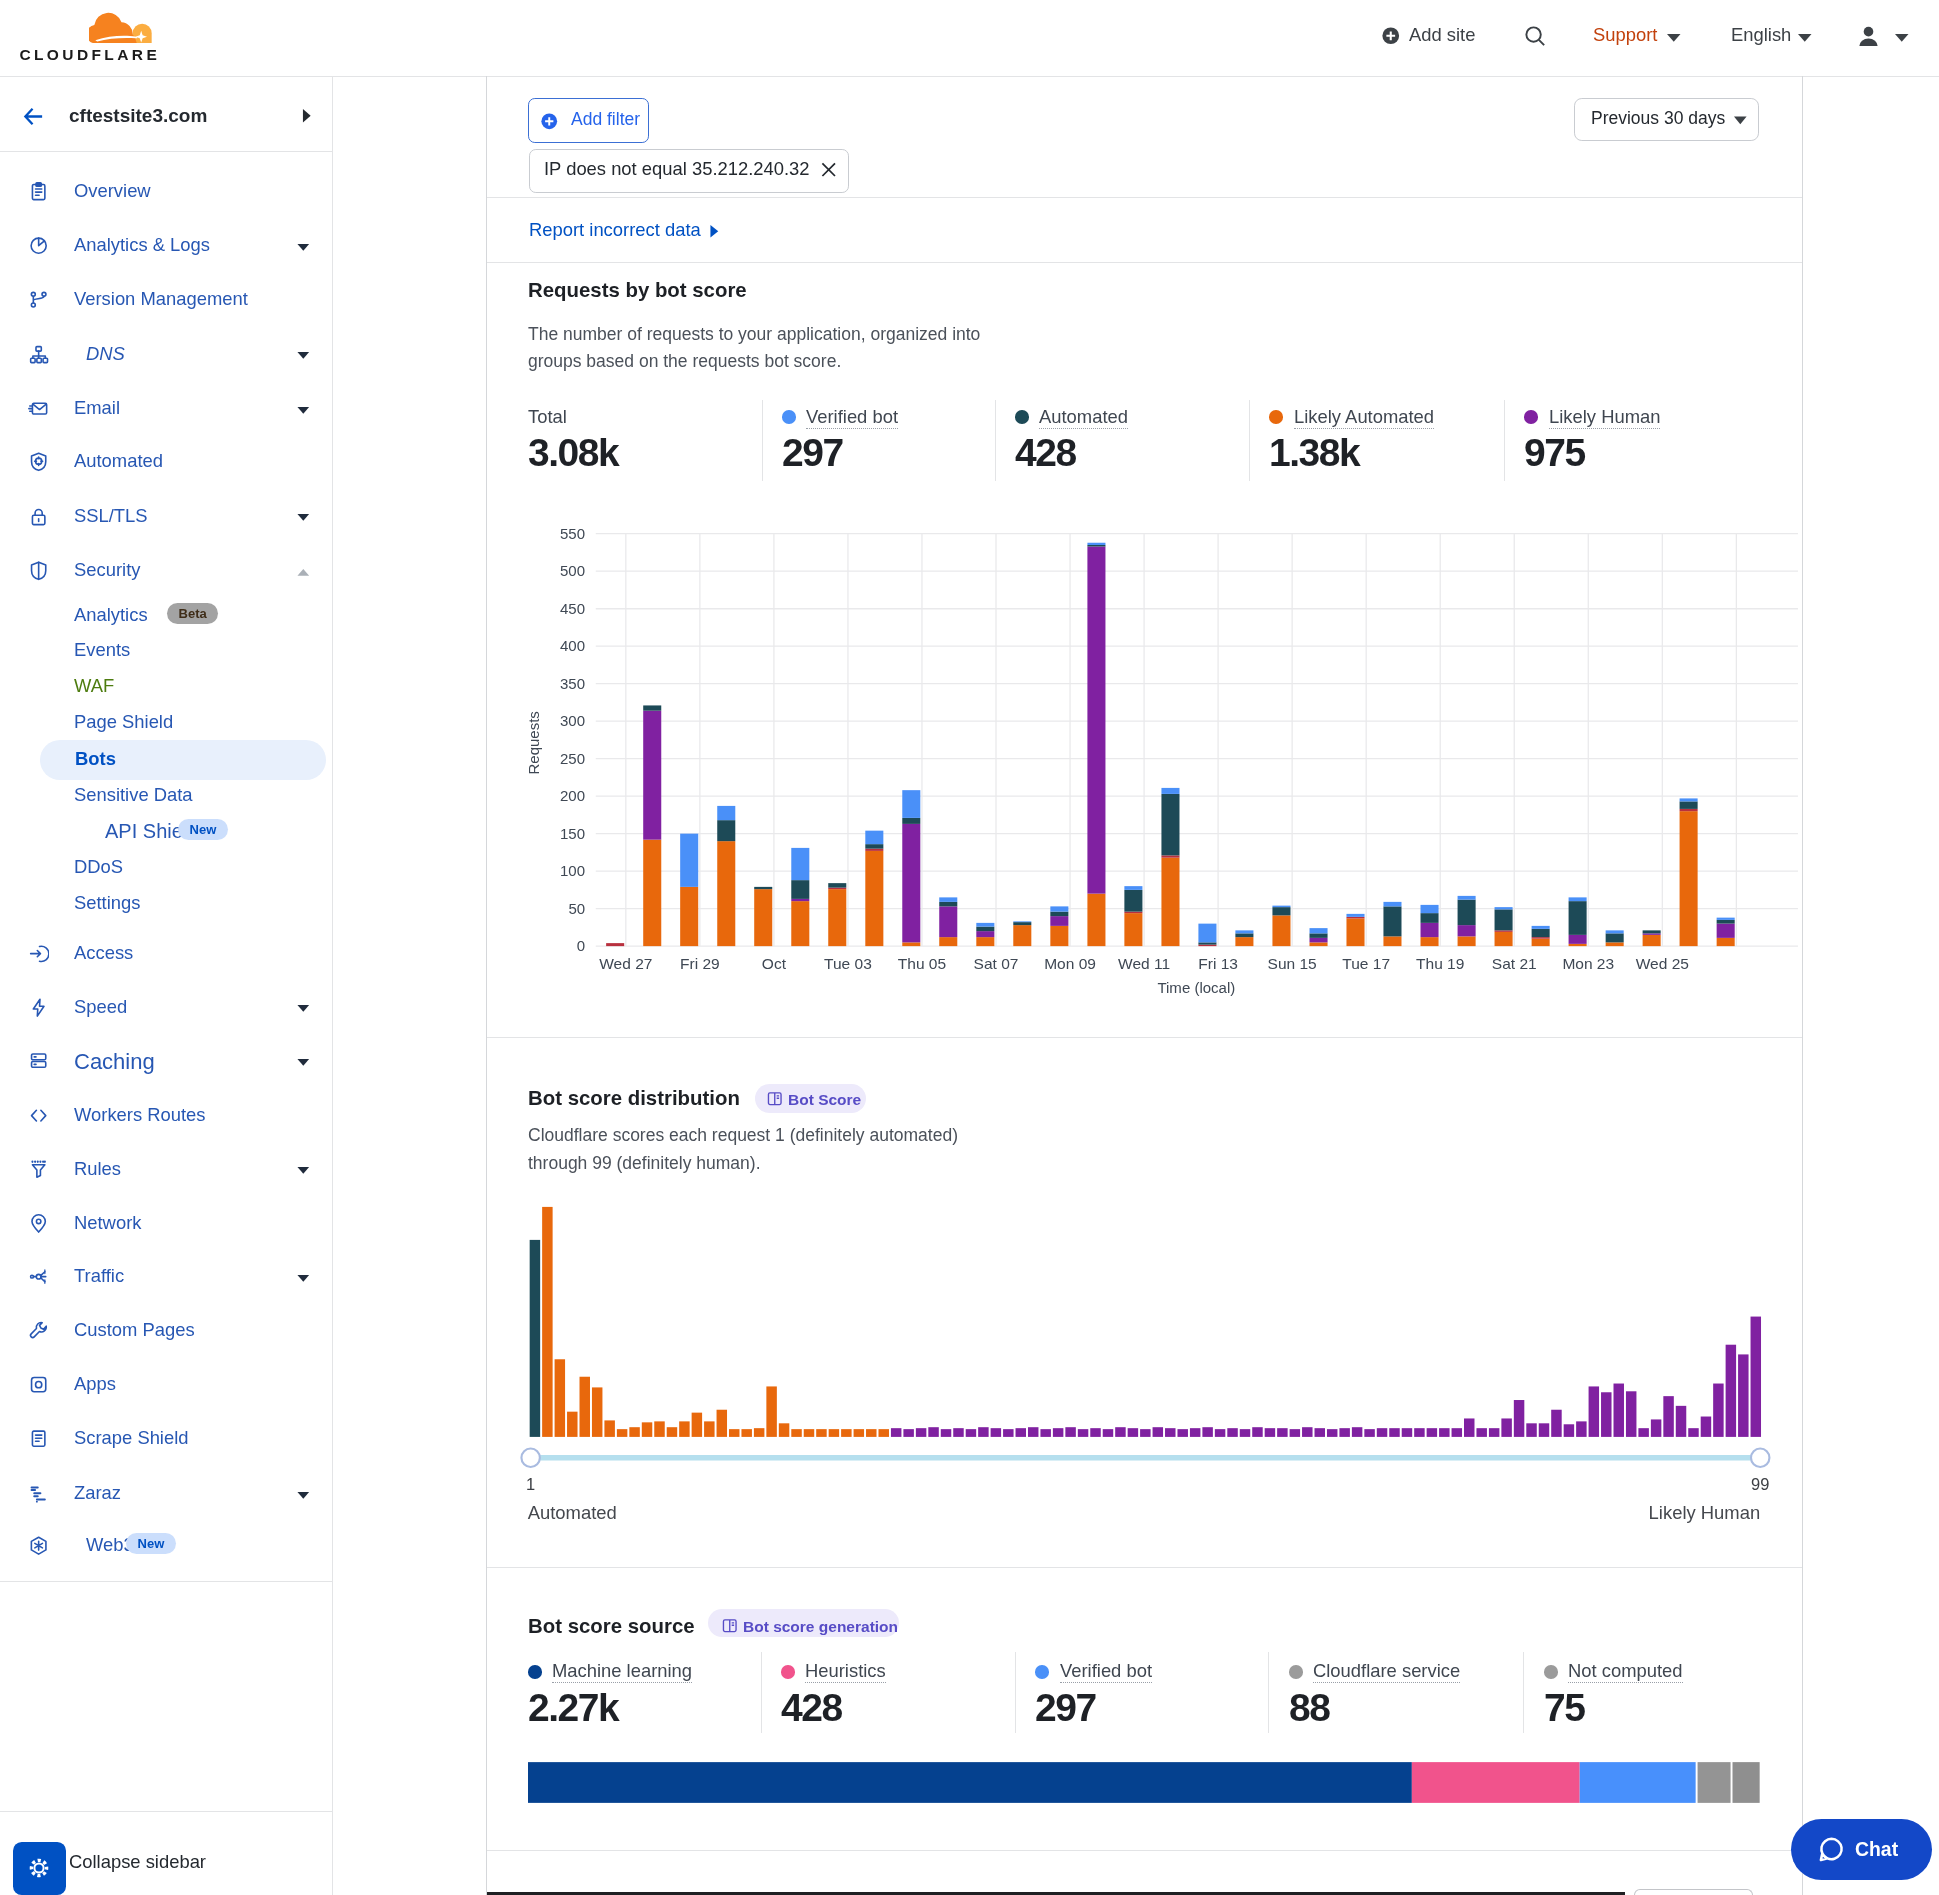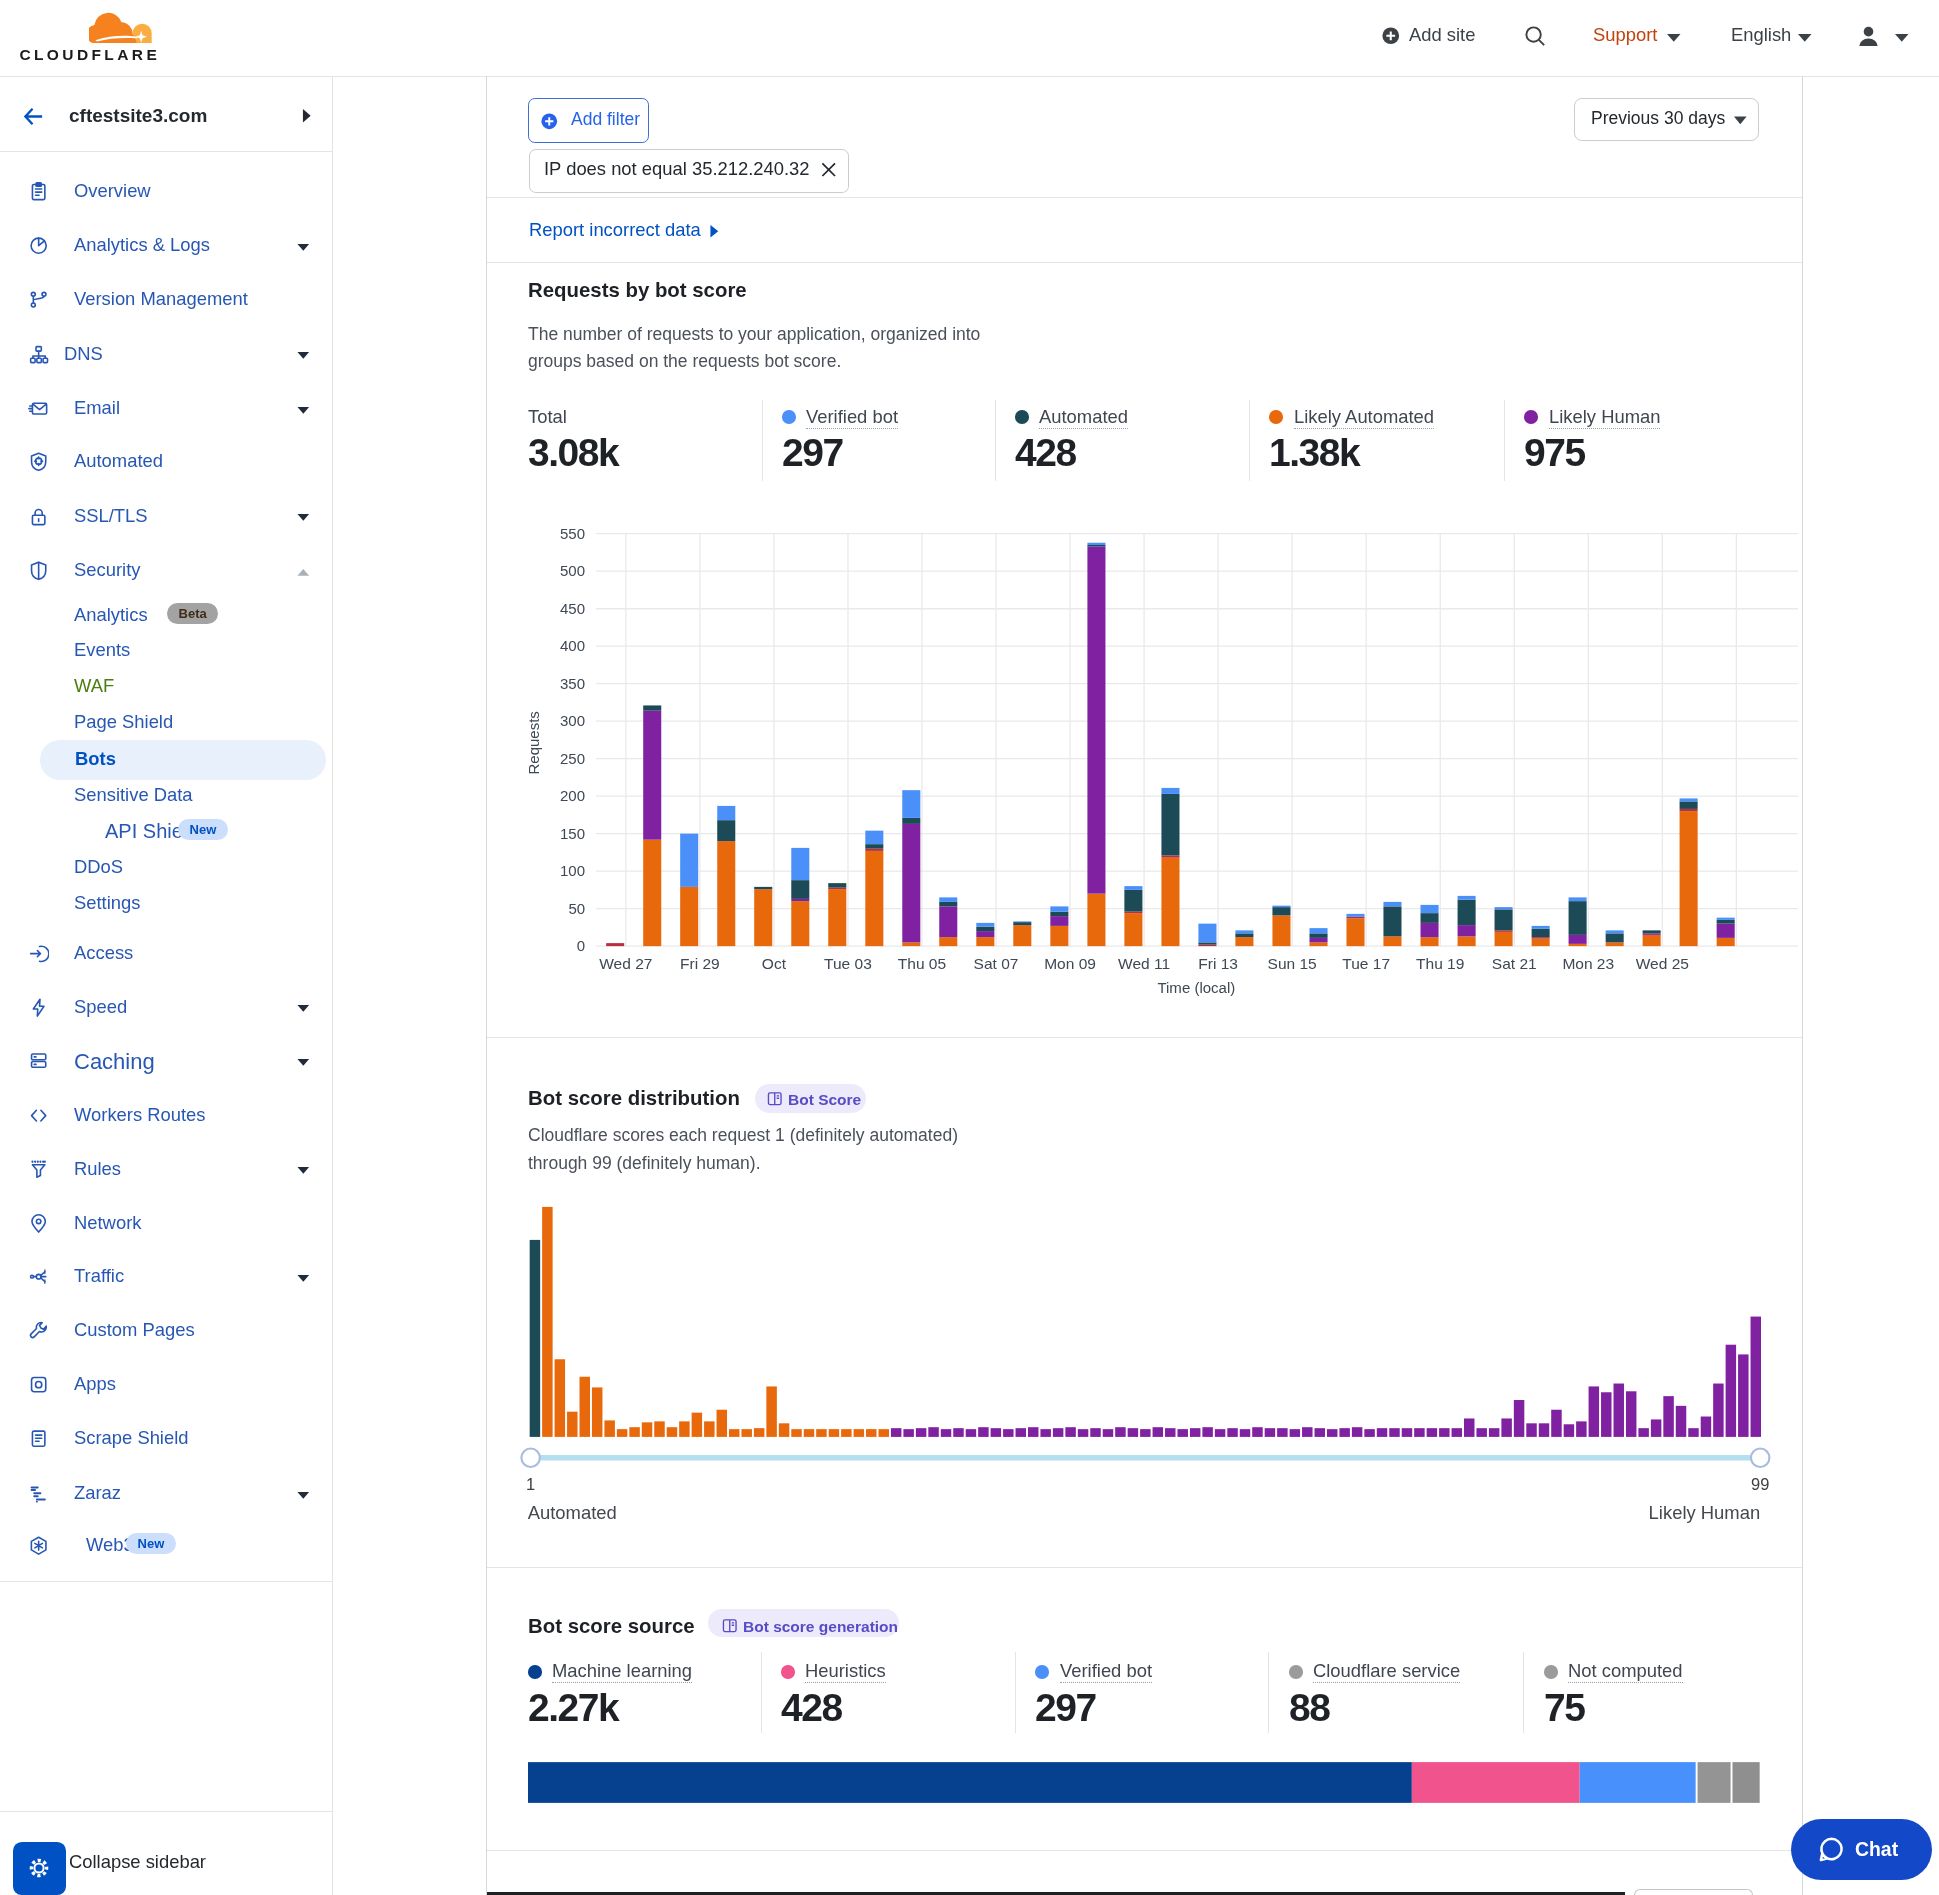--- a/index.html
+++ b/index.html
@@ -69,21 +69,21 @@
       <path d="M6 8.2 V15.8 M6 13 C6 10, 18 12, 18 8.2"></path>
     </svg>
     <div style="position:absolute;top:288px;font-size:18.4px;color:#2757b3;font-weight:400;white-space:nowrap;left:74px;">Version Management</div>
     <svg style="position:absolute;left:28px;top:344px" width="21.3" height="21.3" viewBox="0 0 24 24" fill="none" stroke="#2757b3" stroke-width="1.8" stroke-linecap="round" stroke-linejoin="round">
       <rect x="9" y="3" width="6" height="5" rx="1"></rect>
       <rect x="3" y="16" width="5" height="5" rx="1"></rect>
       <rect x="10" y="16" width="5" height="5" rx="1"></rect>
       <rect x="17" y="16" width="5" height="5" rx="1"></rect>
       <path d="M12 8 v4 M5.5 16 v-2.5 h14 V16 M12 12 v4"></path>
     </svg>
-    <div style="position:absolute;top:343px;font-size:18.4px;color:#2757b3;font-weight:400;white-space:nowrap;left:64px;">DNS</div>
+    <div style="position:absolute;top:343px;font-size:18.4px;color:#2757b3;font-weight:400;white-space:nowrap;left:86px;font-style:italic;">DNS</div>
     <svg style="position:absolute;left:296px;top:350px" width="14.6" height="10.7" viewBox="0 0 15 11">
       <path d="M1.5 2 L7.5 9 L13.5 2 z" fill="#202b3c"></path>
     </svg>
     <svg style="position:absolute;left:28px;top:398px" width="21.3" height="21.3" viewBox="0 0 24 24" fill="none" stroke="#2757b3" stroke-width="1.8" stroke-linecap="round" stroke-linejoin="round">
       <rect x="5" y="6" width="16" height="12" rx="1.5"></rect>
       <path d="M5.5 7 L13 13 L20.5 7"></path>
       <path d="M2 9 h2 M1 12 h3 M2 15 h2"></path>
     </svg>
     <div style="position:absolute;top:397px;font-size:18.4px;color:#2757b3;font-weight:400;white-space:nowrap;left:74px;">Email</div>
     <svg style="position:absolute;left:296px;top:405px" width="14.6" height="10.7" viewBox="0 0 15 11">

